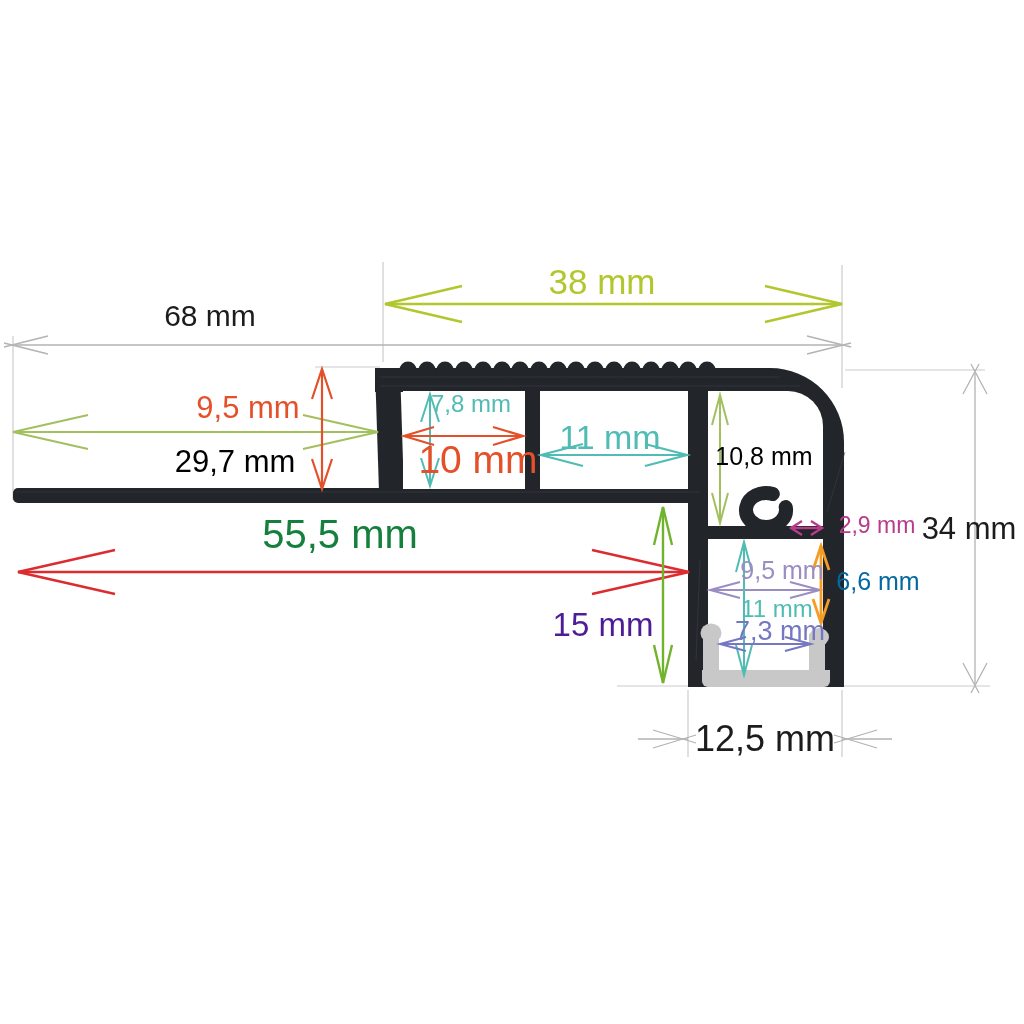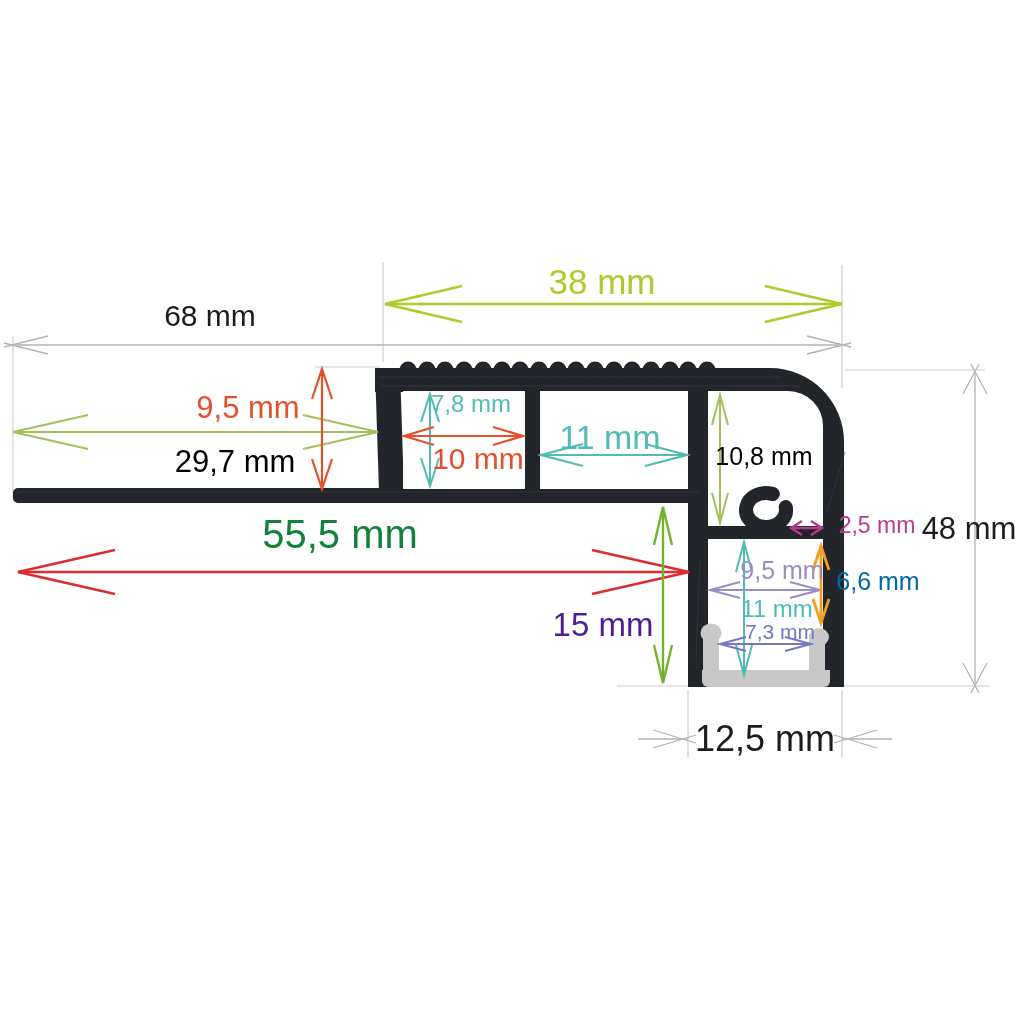--- a/index.html
+++ b/index.html
@@ -17,30 +17,30 @@
   .c-lime{color:#b2c72e}.c-green{color:#000000}.c-grass{color:#4c1d95}
   .c-ored{color:#e4502a}.c-red{color:#15803d}.c-orange{color:#0369a1}
   .c-magenta{color:#b83b8c}.c-teal{color:#50bcb4}.c-lav{color:#9a8dc3}
   .c-violet{color:#7677c3}.c-black{color:#1c1c1c}
   
   .p38{left:602px;top:281px;font-size:35px}
   .p68{left:210px;top:316px;font-size:30px}
   .p95t{left:248px;top:407px;font-size:31px}
   .p297{left:235px;top:461px;font-size:31px}
   .p78{left:471px;top:404px;font-size:24px}
-  .p10{left:478px;top:459px;font-size:30px}
+  .p10{left:478px;top:459px;font-size:39px}
   .p11t{left:610px;top:437px;font-size:34px}
   .p108{left:764px;top:456px;font-size:25px}
   .p25{left:877px;top:525px;font-size:23px}
   .p26{left:969px;top:528px;font-size:31px}
   .p555{left:340px;top:534px;font-size:40px}
   .p95b{left:782px;top:570px;font-size:25px}
   .p66{left:878px;top:581px;font-size:25px}
   .p11b{left:777px;top:609px;font-size:24px}
-  .p73{left:780px;top:631px;font-size:21px}
+  .p73{left:780px;top:631px;font-size:27px}
   .p15{left:603px;top:624px;font-size:33px}
   .p125{left:765px;top:739px;font-size:36px}
 </style>
 </head>
 <body>
 
 <div class="stage">
 
   <svg width="1024" height="1024" viewBox="0 0 1024 1024">
 
@@ -200,22 +200,22 @@
   </svg>
 
   <span class="lbl p38  c-lime">38 mm</span>
   <span class="lbl p68  c-black">68 mm</span>
   <span class="lbl p95t c-ored">9,5 mm</span>
   <span class="lbl p297 c-green">29,7 mm</span>
   <span class="lbl p78  c-teal">7,8 mm</span>
   <span class="lbl p10  c-ored">10 mm</span>
   <span class="lbl p11t c-teal">11 mm</span>
   <span class="lbl p108 c-green">10,8 mm</span>
-  <span class="lbl p25  c-magenta">2,5 mm</span>
-  <span class="lbl p26  c-black">48 mm</span>
+  <span class="lbl p25  c-magenta">2,9 mm</span>
+  <span class="lbl p26  c-black">34 mm</span>
   <span class="lbl p555 c-red">55,5 mm</span>
   <span class="lbl p95b c-lav">9,5 mm</span>
   <span class="lbl p66  c-orange">6,6 mm</span>
   <span class="lbl p11b c-teal">11 mm</span>
   <span class="lbl p73  c-violet">7,3 mm</span>
   <span class="lbl p15  c-grass">15 mm</span>
   <span class="lbl p125 c-black">12,5 mm</span>
 </div>
 
 </body></html>

